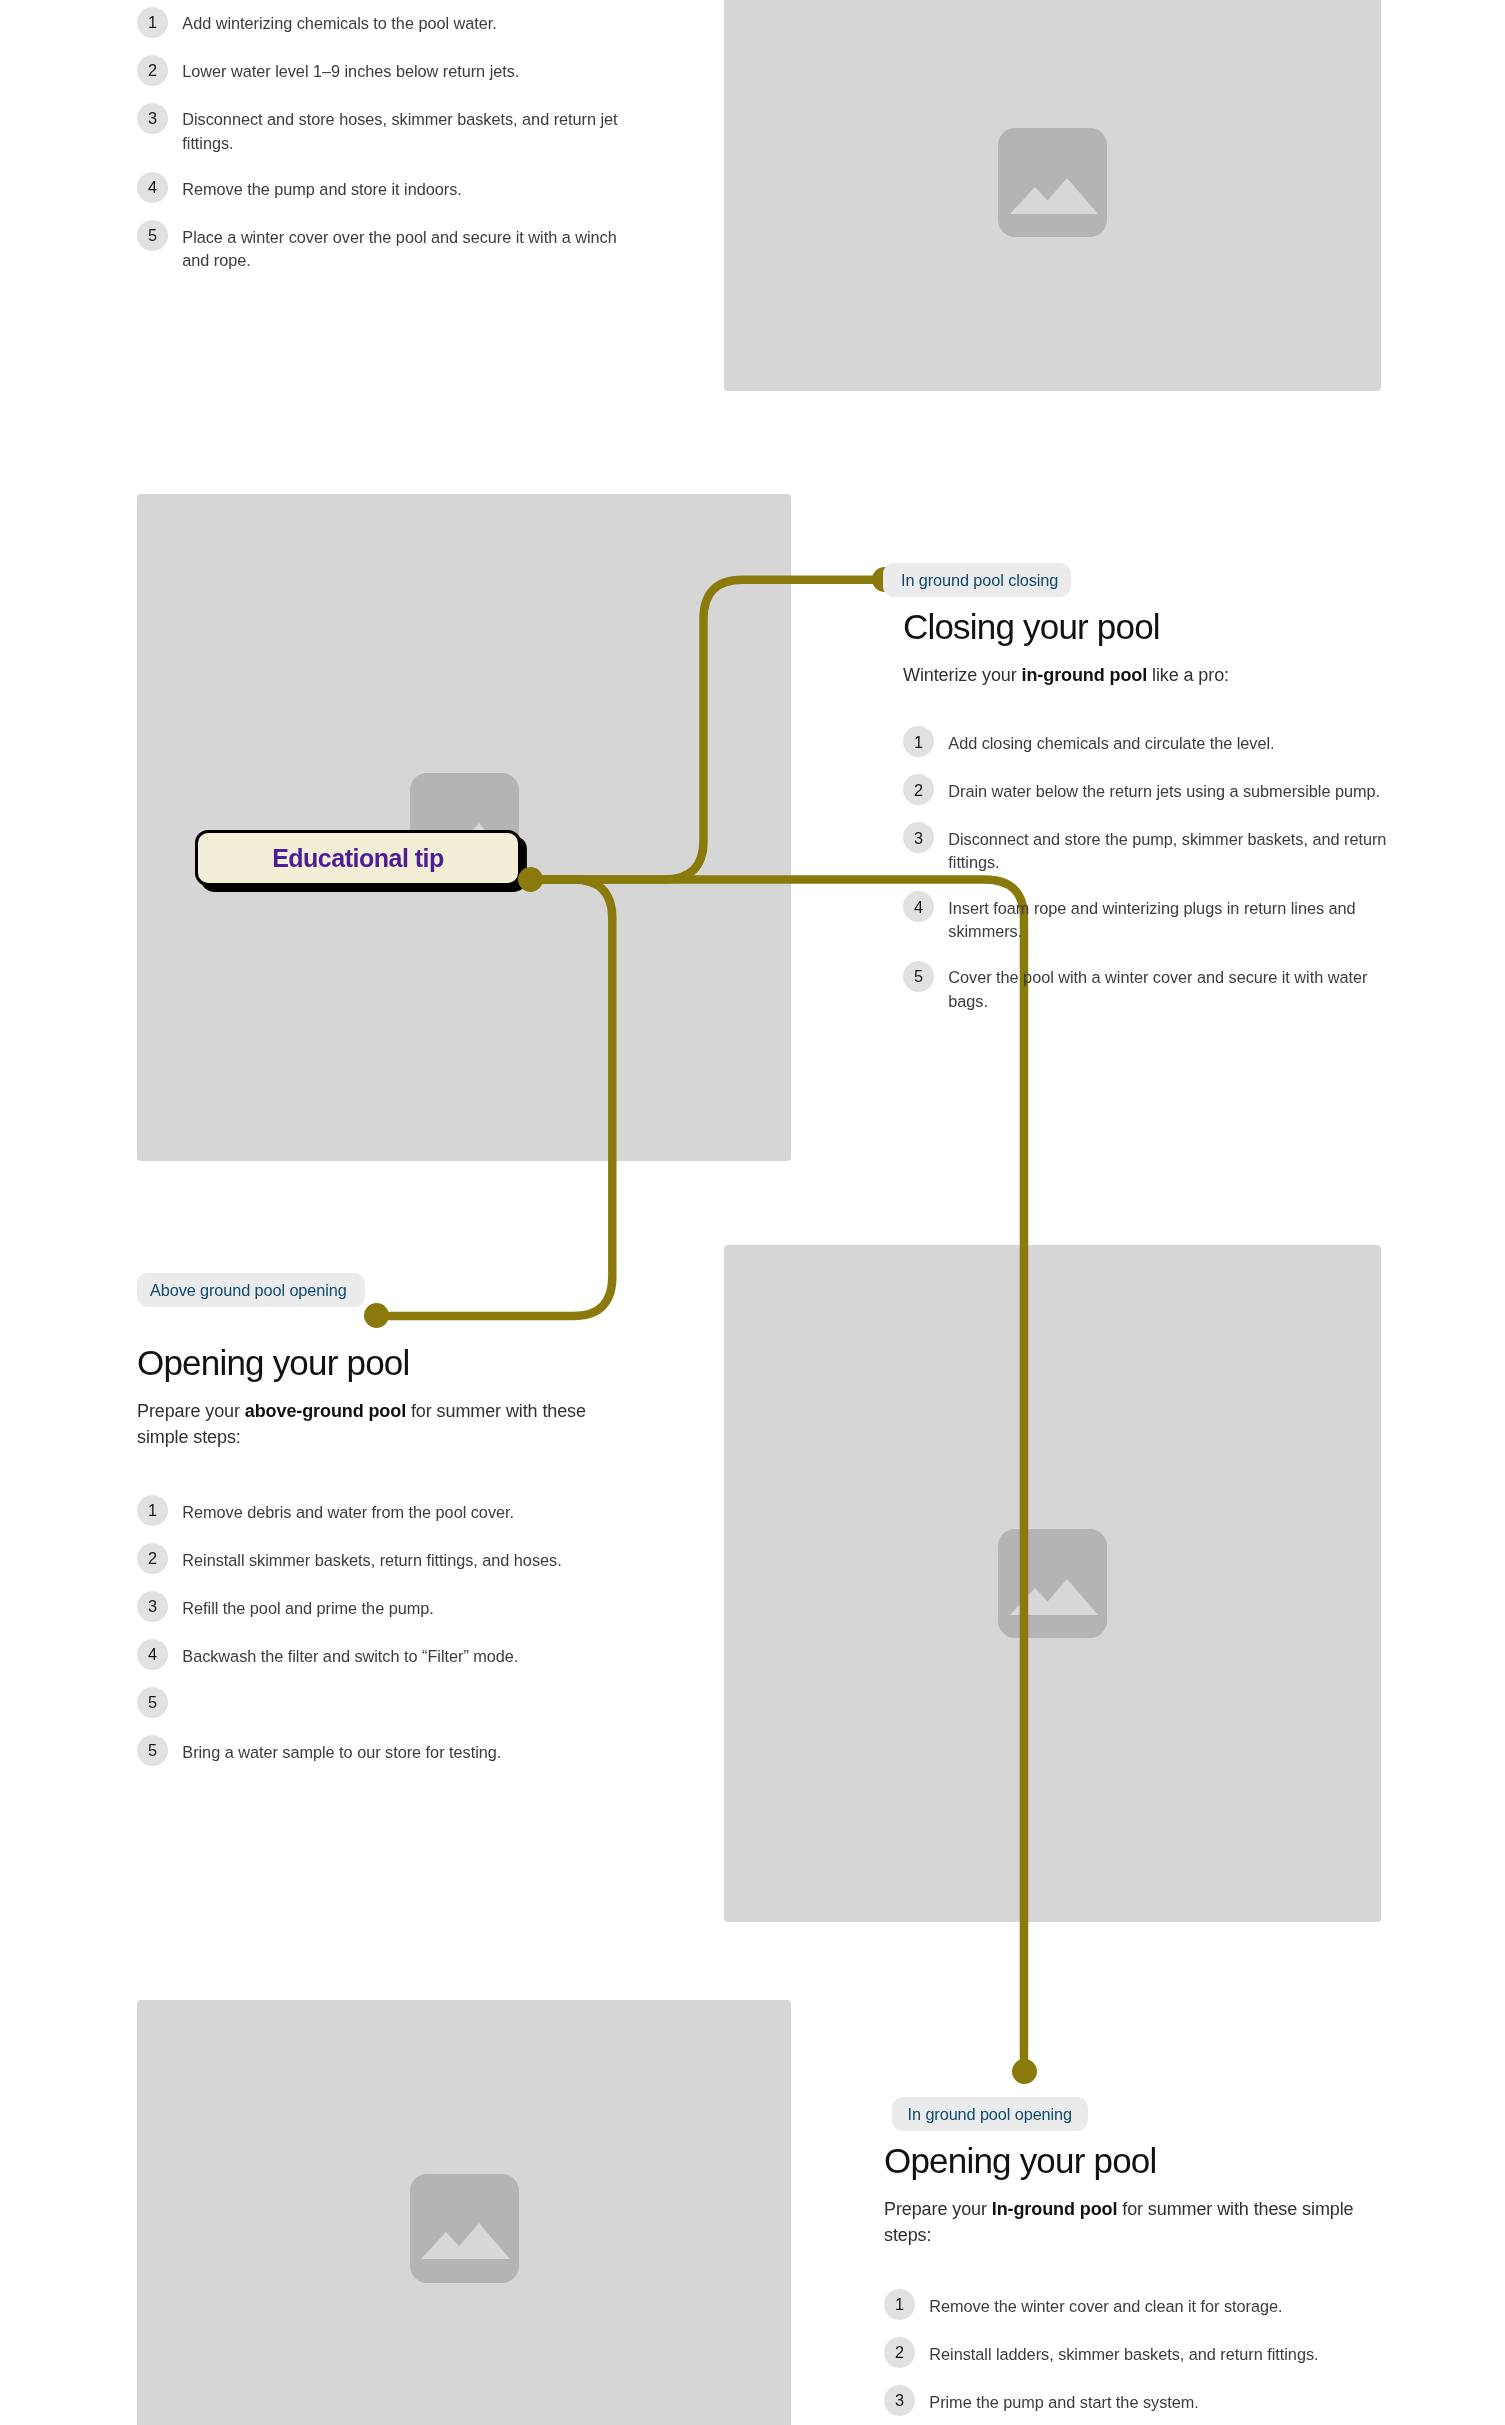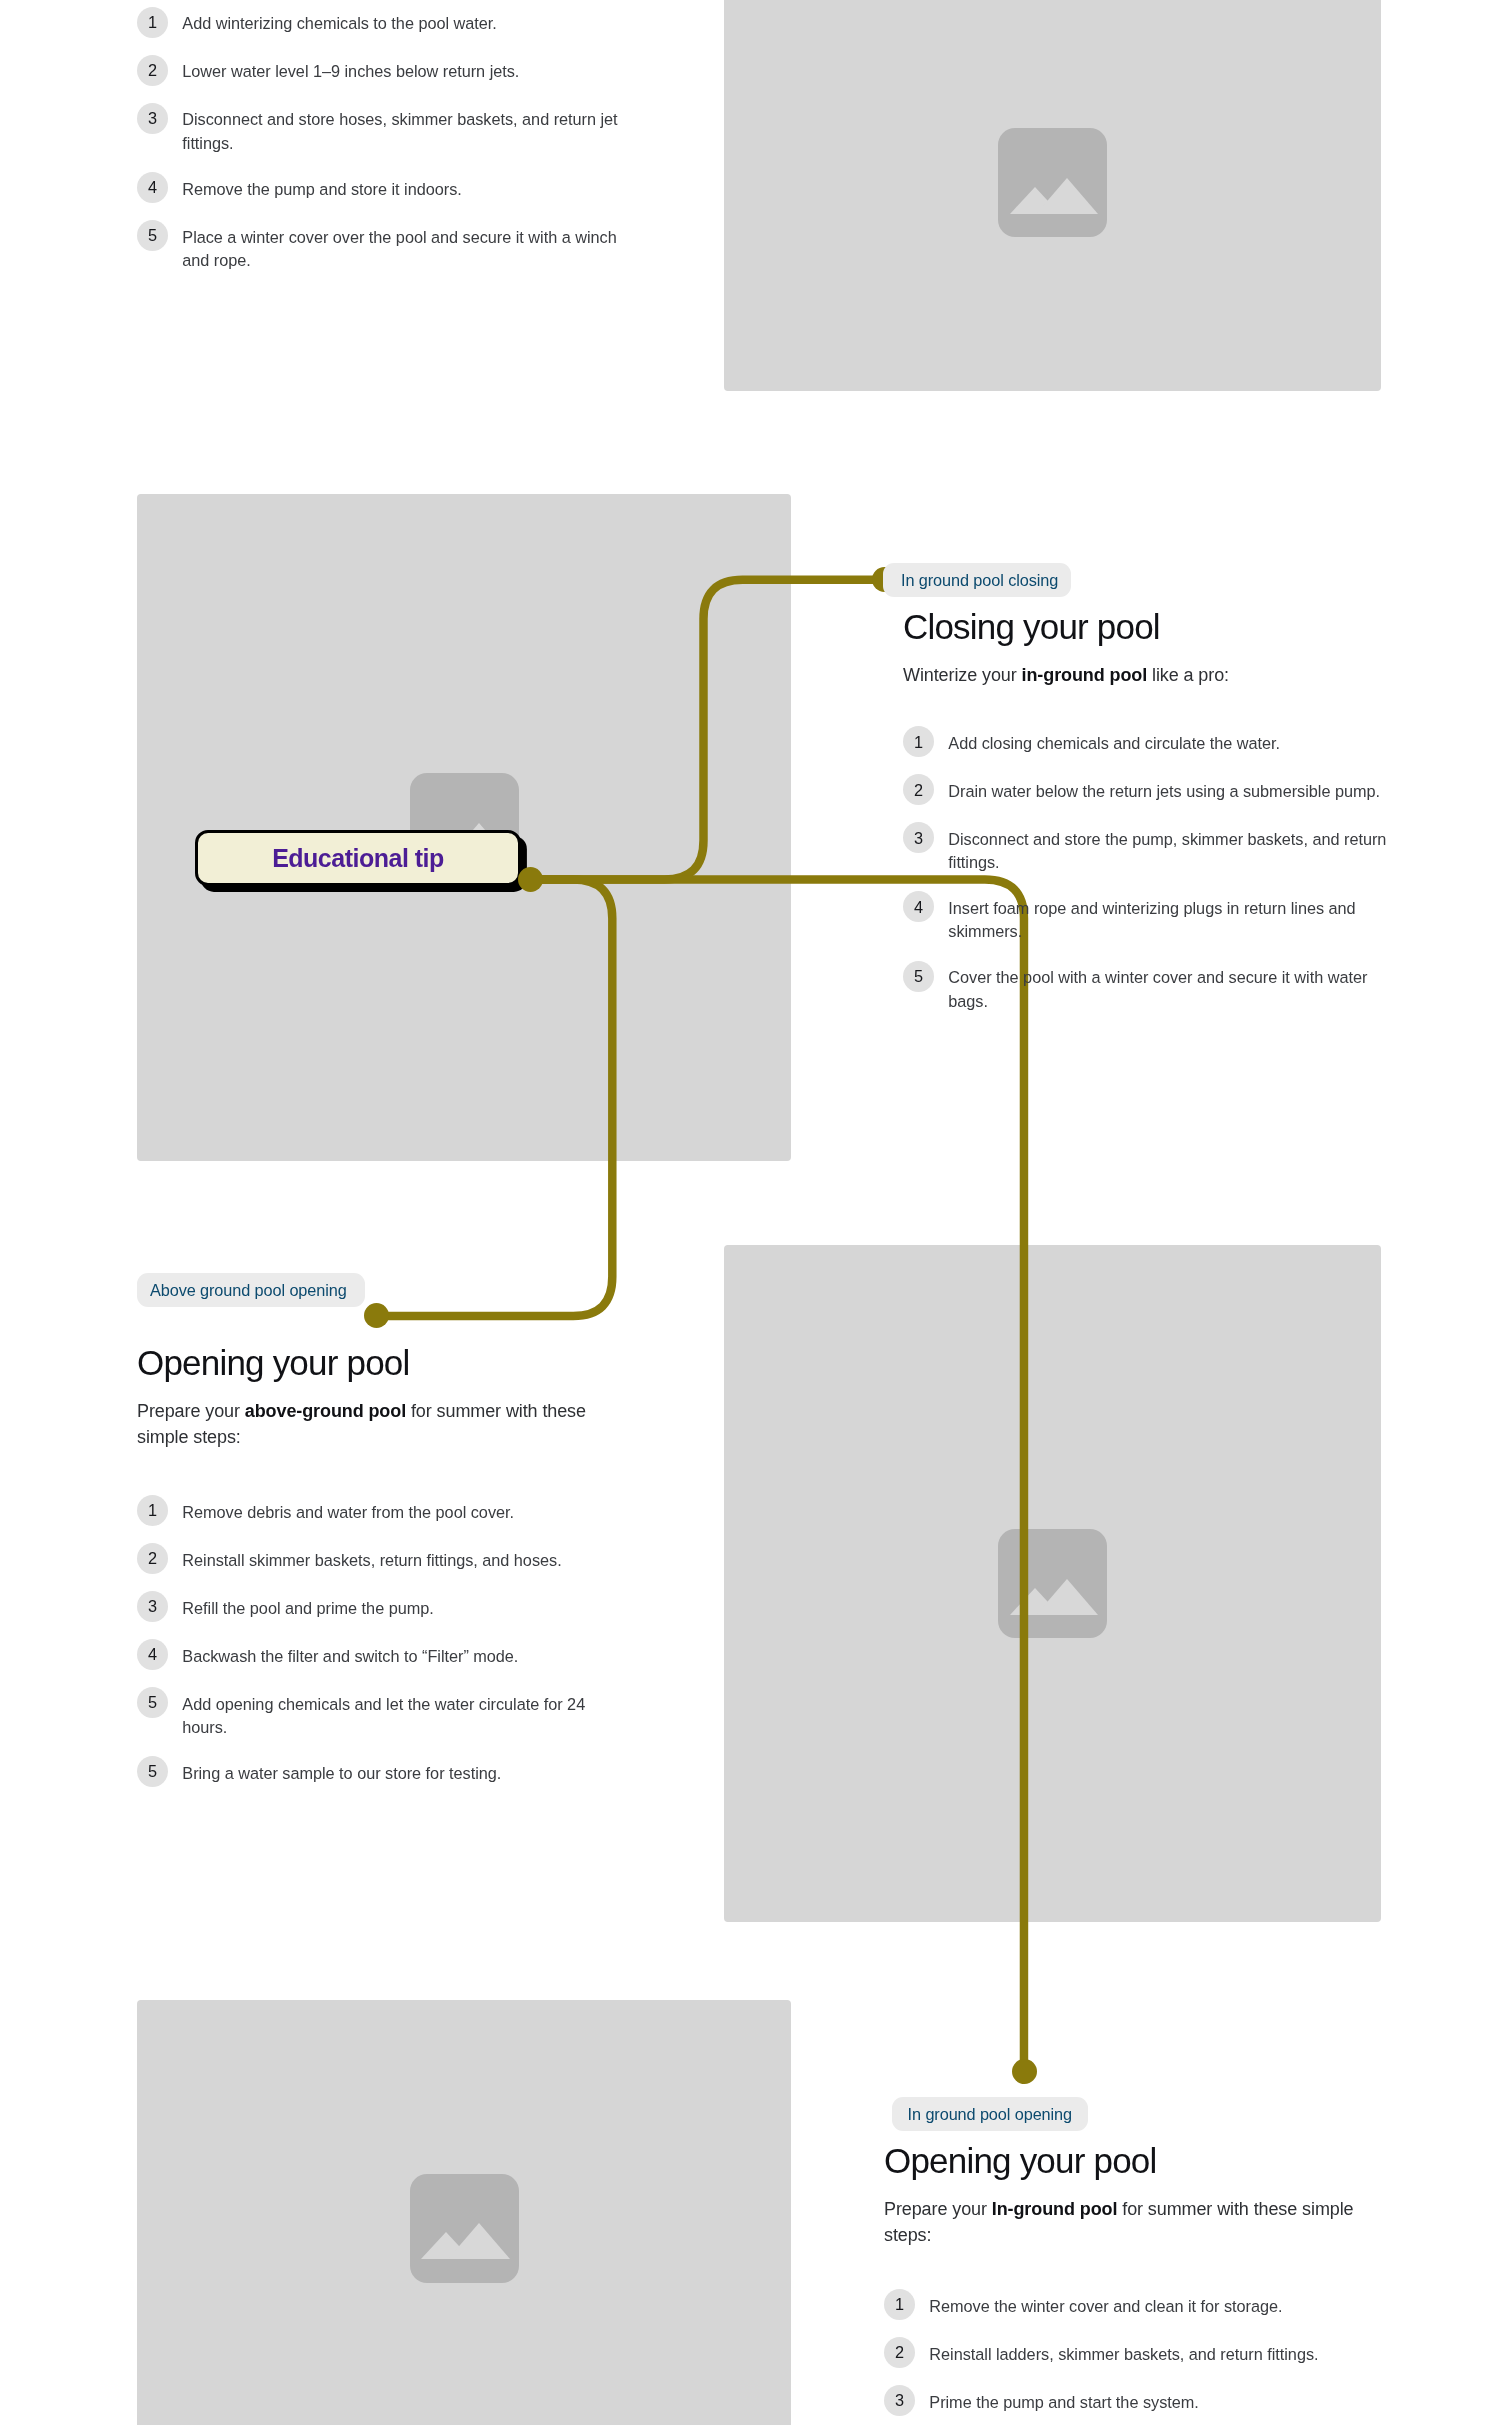--- a/index.html
+++ b/index.html
@@ -220,21 +220,21 @@
 
   <div class="section" style="left:903px; top:599px; width:534px;">
     <div class="sec-title" style="margin-top:7.8px;">Closing your pool</div>
     <div class="sec-sub" style="margin-top:15.6px;">
       <span>Winterize your </span><b>in-ground pool</b><span> like a pro:</span>
     </div>
     <div class="steps wide" style="margin-top:38px;">
 
       <div class="step">
         <div class="step-num">1</div>
-        <div class="step-txt">Add closing chemicals and circulate the water.</div>
+        <div class="step-txt">Add closing chemicals and circulate the level.</div>
       </div>
       <div class="step">
         <div class="step-num">2</div>
         <div class="step-txt">Drain water below the return jets using a submersible pump.</div>
       </div>
       <div class="step">
         <div class="step-num">3</div>
         <div class="step-txt">Disconnect and store the pump, skimmer baskets, and return fittings.</div>
       </div>
       <div class="step">
@@ -269,21 +269,20 @@
       <div class="step">
         <div class="step-num">3</div>
         <div class="step-txt">Refill the pool and prime the pump.</div>
       </div>
       <div class="step">
         <div class="step-num">4</div>
         <div class="step-txt">Backwash the filter and switch to “Filter” mode.</div>
       </div>
       <div class="step">
         <div class="step-num">5</div>
-        <div class="step-txt">Add opening chemicals and let the water circulate for 24 hours.</div>
       </div>
       <div class="step">
         <div class="step-num">5</div>
         <div class="step-txt">Bring a water sample to our store for testing.</div>
       </div>
 
     </div>
   </div>
 
   <div class="node-badge" style="left:892px; top:2097px; padding:8.5px 15.6px 9px 15.6px;">In ground pool opening</div>

